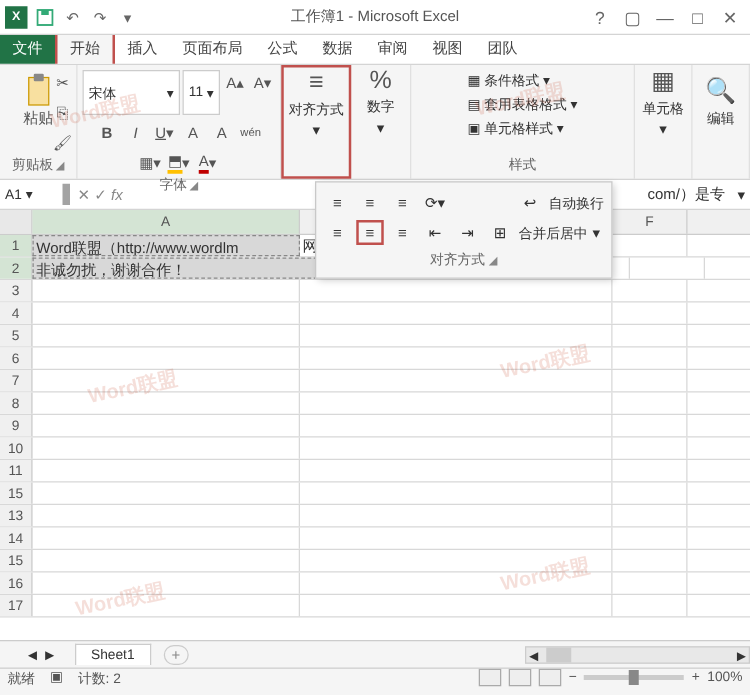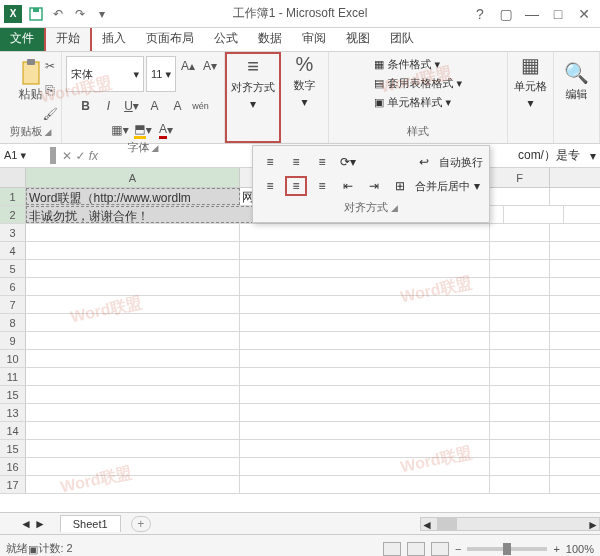--- a/index.html
+++ b/index.html
@@ -58,21 +58,21 @@
 .row-hdr{width:26px;border-right:1px solid #ccc;background:#f0f0f0;text-align:center;font-size:11px;color:#555;line-height:18px;}
 .row-hdr.sel{background:#d4e4d4;}
 .cell{border-right:1px solid #d8d8d8;font-size:12px;padding:0 2px;line-height:18px;white-space:nowrap;overflow:hidden;}
 .cell.sel{background:#d8d8d8;border:1px dashed #888;}
 .sheet-tabs{position:absolute;bottom:22px;left:0;right:0;height:22px;background:#f5f5f5;border-top:1px solid #ccc;display:flex;align-items:center;padding-left:20px;gap:4px;}
 .sheet-nav{display:flex;gap:2px;margin-right:10px;}
 .sheet-tab{padding:2px 12px;background:#fff;border:1px solid #ccc;border-bottom:none;font-size:11px;}
 .add-sheet{width:20px;height:16px;border:1px solid #ccc;border-radius:8px;display:flex;align-items:center;justify-content:center;font-size:12px;color:#888;margin-left:6px;}
 .hscroll{margin-left:auto;width:180px;height:14px;background:#e8e8e8;border:1px solid #ccc;display:flex;}
 .hscroll-thumb{width:20px;background:#ccc;margin-left:4px;}
-.statusbar{position:absolute;bottom:0;left:0;right:0;height:22px;background:#f5f5f5;border-top:1px solid #ccc;display:flex;align-items:flex-end;padding:0 6px;font-size:11px;color:#555;margin-top:10px;}
+.statusbar{position:absolute;bottom:0;left:0;right:0;height:22px;background:#f5f5f5;border-top:1px solid #ccc;display:flex;align-items:flex-start;padding:0 6px;font-size:11px;color:#555;gap:12px;margin-top:10px;}
 .status-right{margin-left:auto;display:flex;align-items:center;gap:6px;}
 .view-btn{width:18px;height:14px;border:1px solid #aaa;background:#eee;}
 .zoom-slider{width:80px;height:4px;background:#ccc;position:relative;}
 .zoom-thumb{width:8px;height:12px;background:#888;position:absolute;left:36px;top:-4px;}
 .wm{position:absolute;font-size:16px;color:rgba(200,80,50,0.18);font-weight:bold;transform:rotate(-12deg);pointer-events:none;z-index:30;}
 svg{display:block;}
 </style>
 </head>
 <body>
 

